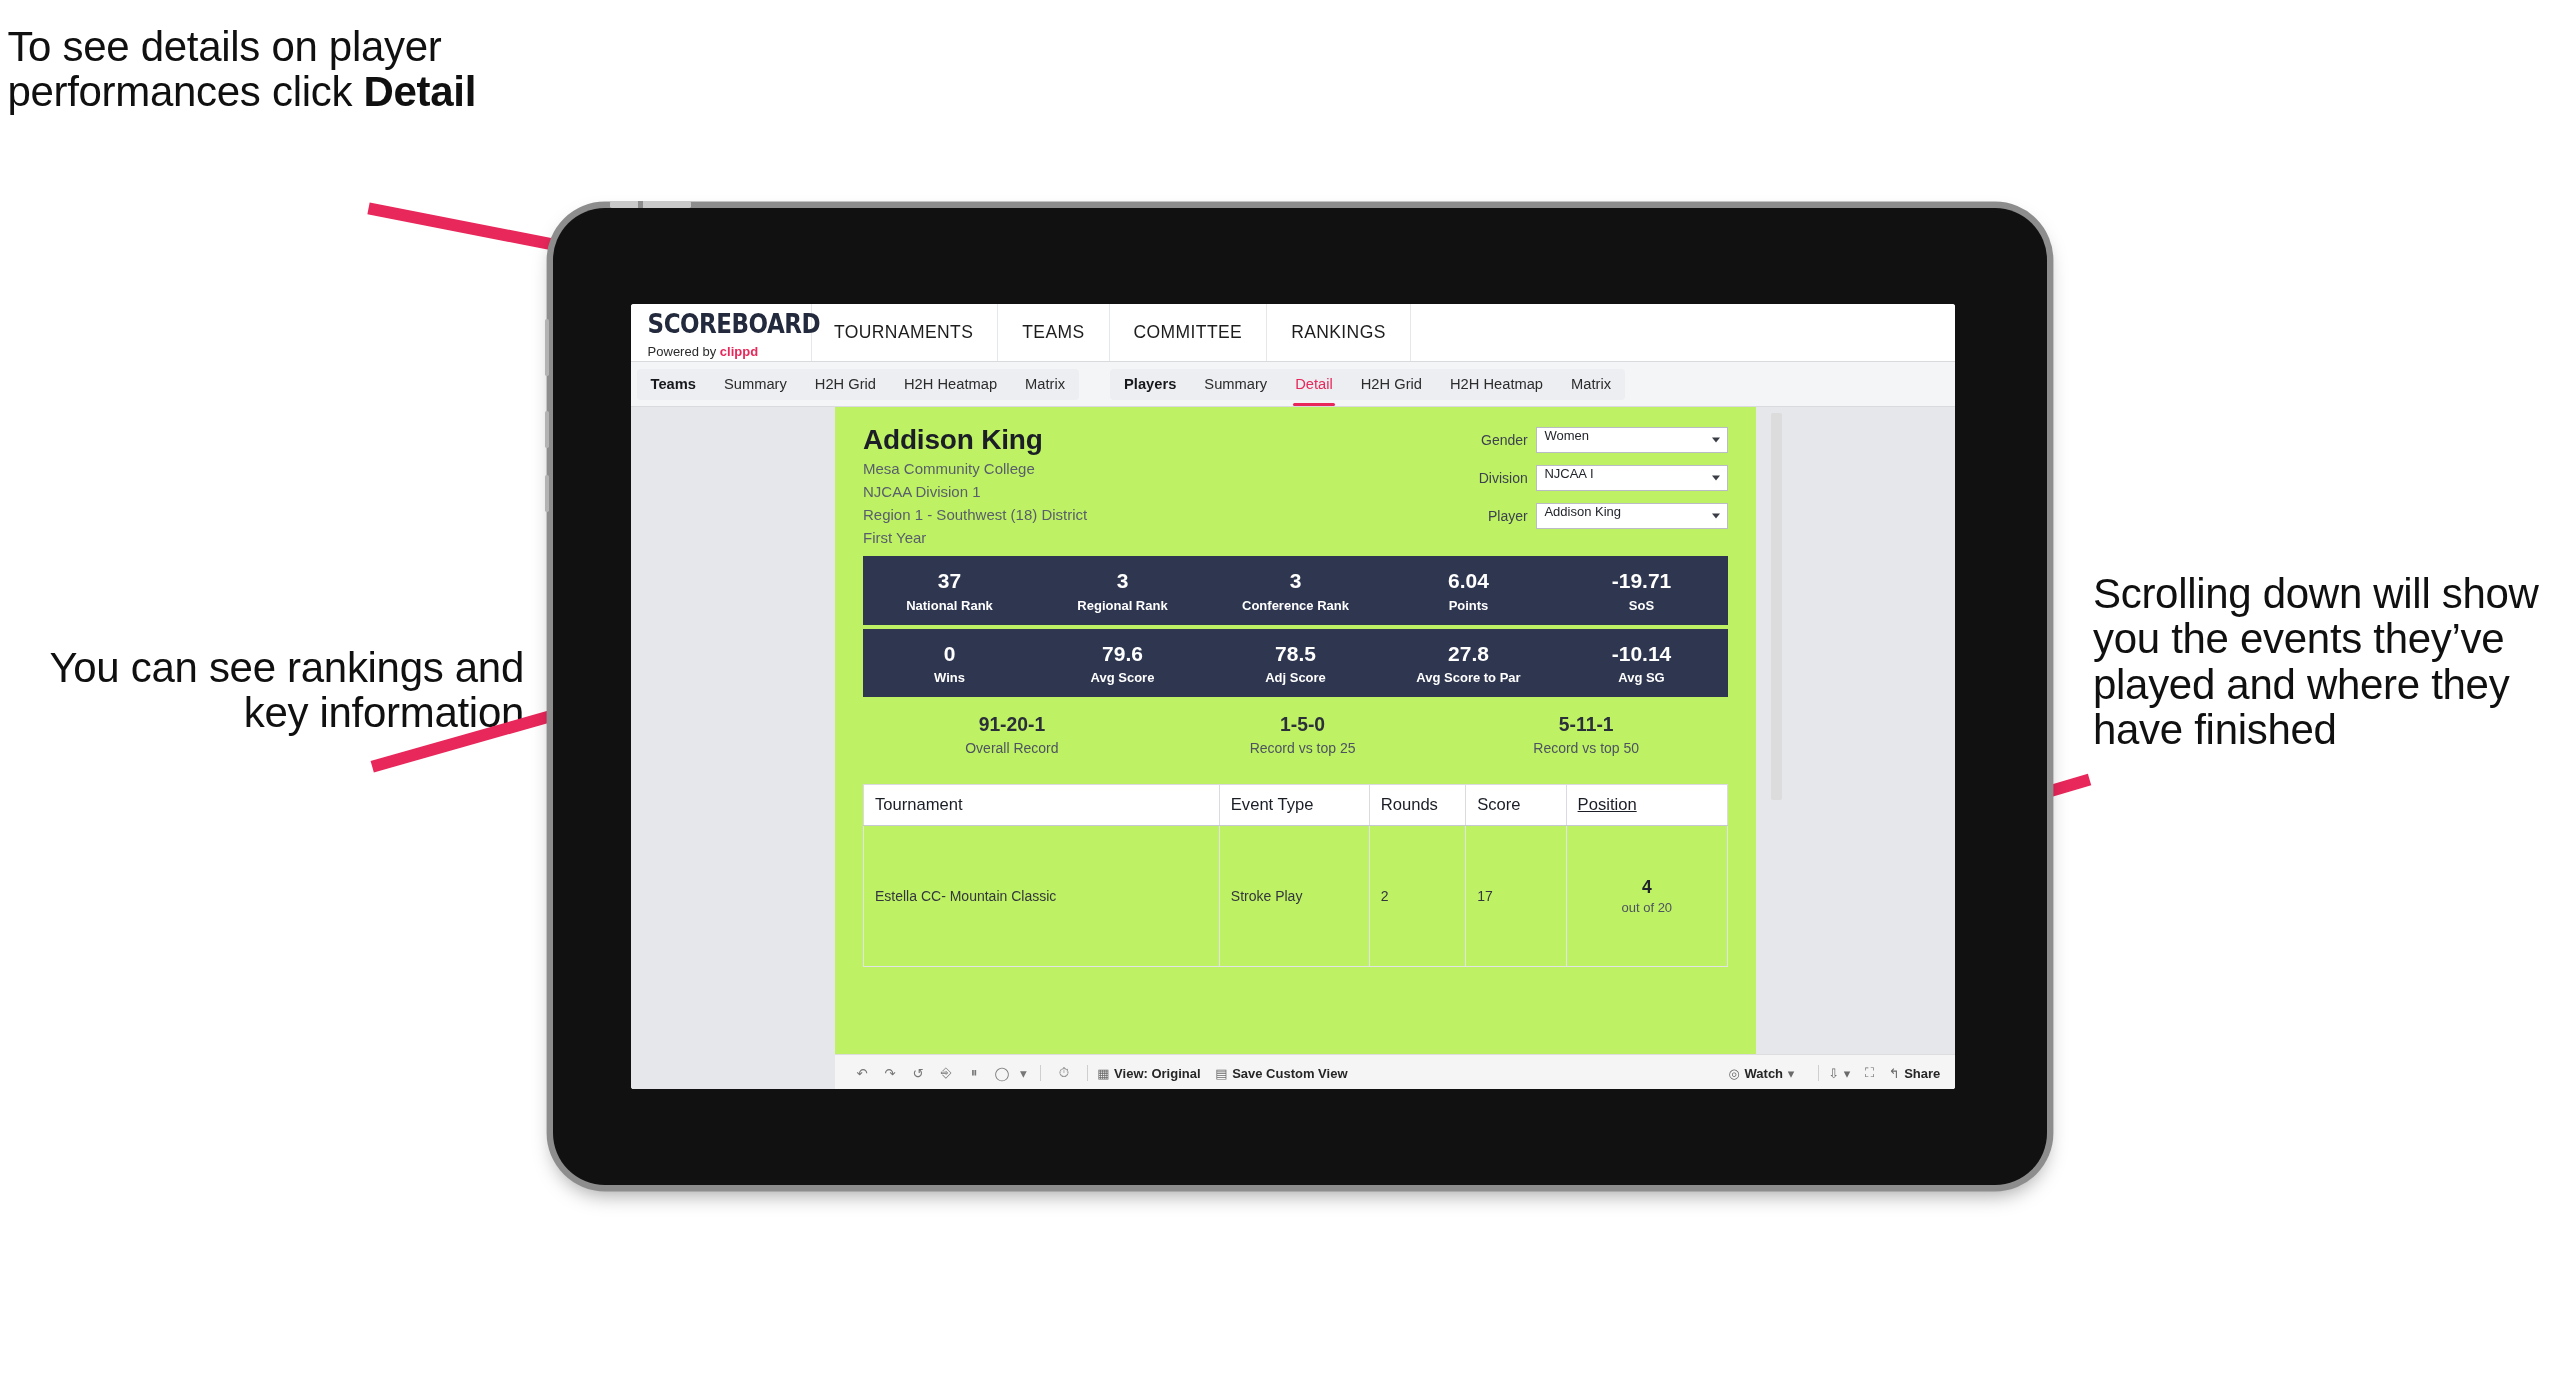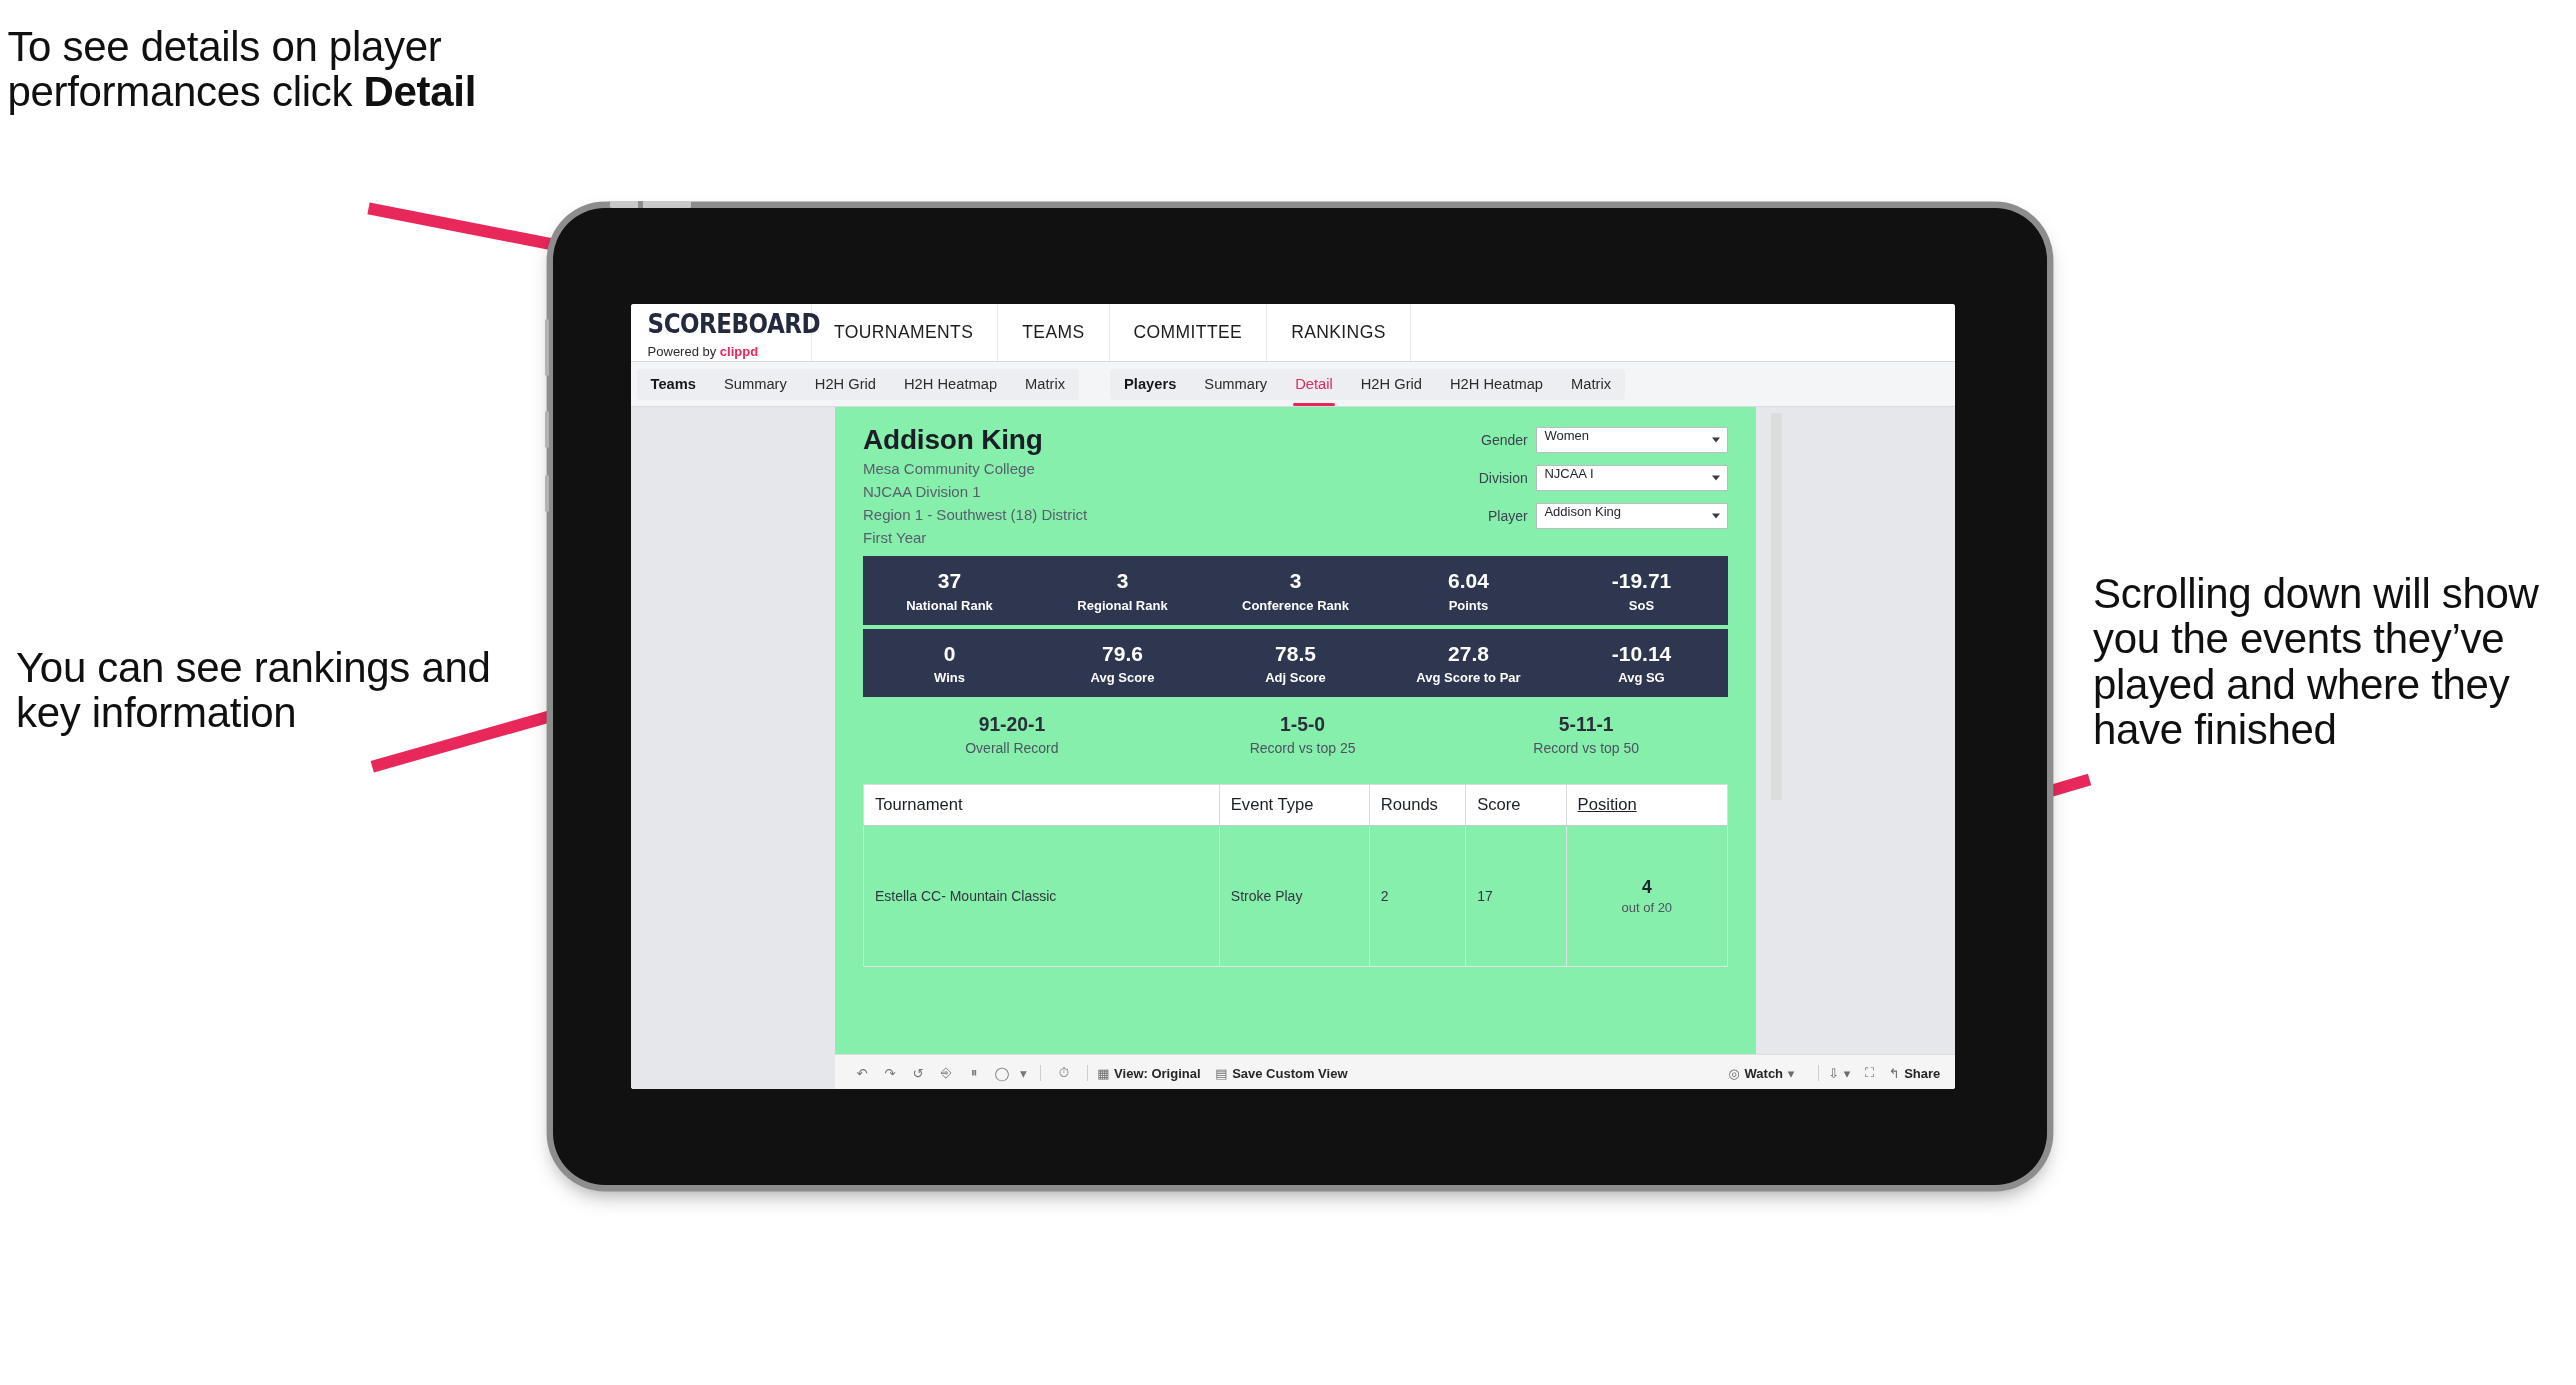--- a/index.html
+++ b/index.html
@@ -13,21 +13,21 @@
   .annot{
     position:absolute;
     font-size:42px;
     line-height:1.08;
     color:#101010;
     font-family:"Liberation Sans", sans-serif;
     letter-spacing:-0.3px;
   }
   .annot b{font-weight:bold;}
   #annot-topleft{left:7.4px;top:24px;width:608px;}
-  #annot-midleft{left:16px;top:645px;width:516px;}
+  #annot-midleft{left:8px;top:645px;width:516px;text-align:right;}
   #annot-right{left:2093px;top:571px;width:461px;}
 
   
   .arrow-svg{position:absolute;left:0;top:0;width:2576px;height:1386px;pointer-events:none;}
 
   
   #tablet{
     position:absolute;left:553px;top:208px;width:1494px;height:977px;
     background:#111111;
     border-radius:52px;
@@ -93,21 +93,21 @@
   }
   .tab.head{font-weight:bold;color:#16181d;}
   .tab.active{color:#e8275a;}
   .tab.active:after{
     content:"";position:absolute;left:12px;right:12px;bottom:-6.4px;height:2.8px;background:#e8275a;border-radius:1.8px;
   }
 
   
   #app-body{position:relative;height:calc(785px - 57px - 44px);background:#e5e7eb;}
   #content-card{
-    position:absolute;left:204px;top:0;width:921px;bottom:0;background:#86efac;
+    position:absolute;left:204px;top:0;width:921px;bottom:0;background:#bef264;
   }
   #card-inner{padding:16.6px 28px 0 28px;}
   #vscroll-track{position:absolute;right:172px;top:5.5px;width:13px;bottom:1.8px;}
   #vscroll-thumb{position:absolute;right:173px;top:5.5px;width:11px;height:387px;background:#dcdcdc;border-radius:1.8px;}
 
   
   .player-row{display:flex;justify-content:space-between;align-items:flex-start;}
   .player-name{font-size:28px;font-weight:bold;color:#1b1e26;letter-spacing:-0.2px;line-height:1.15;}
   .player-meta{font-size:15px;color:#585e6b;line-height:1.42;margin-top:1.8px;}
   .filters{width:276px;padding-top:3.7px;}

